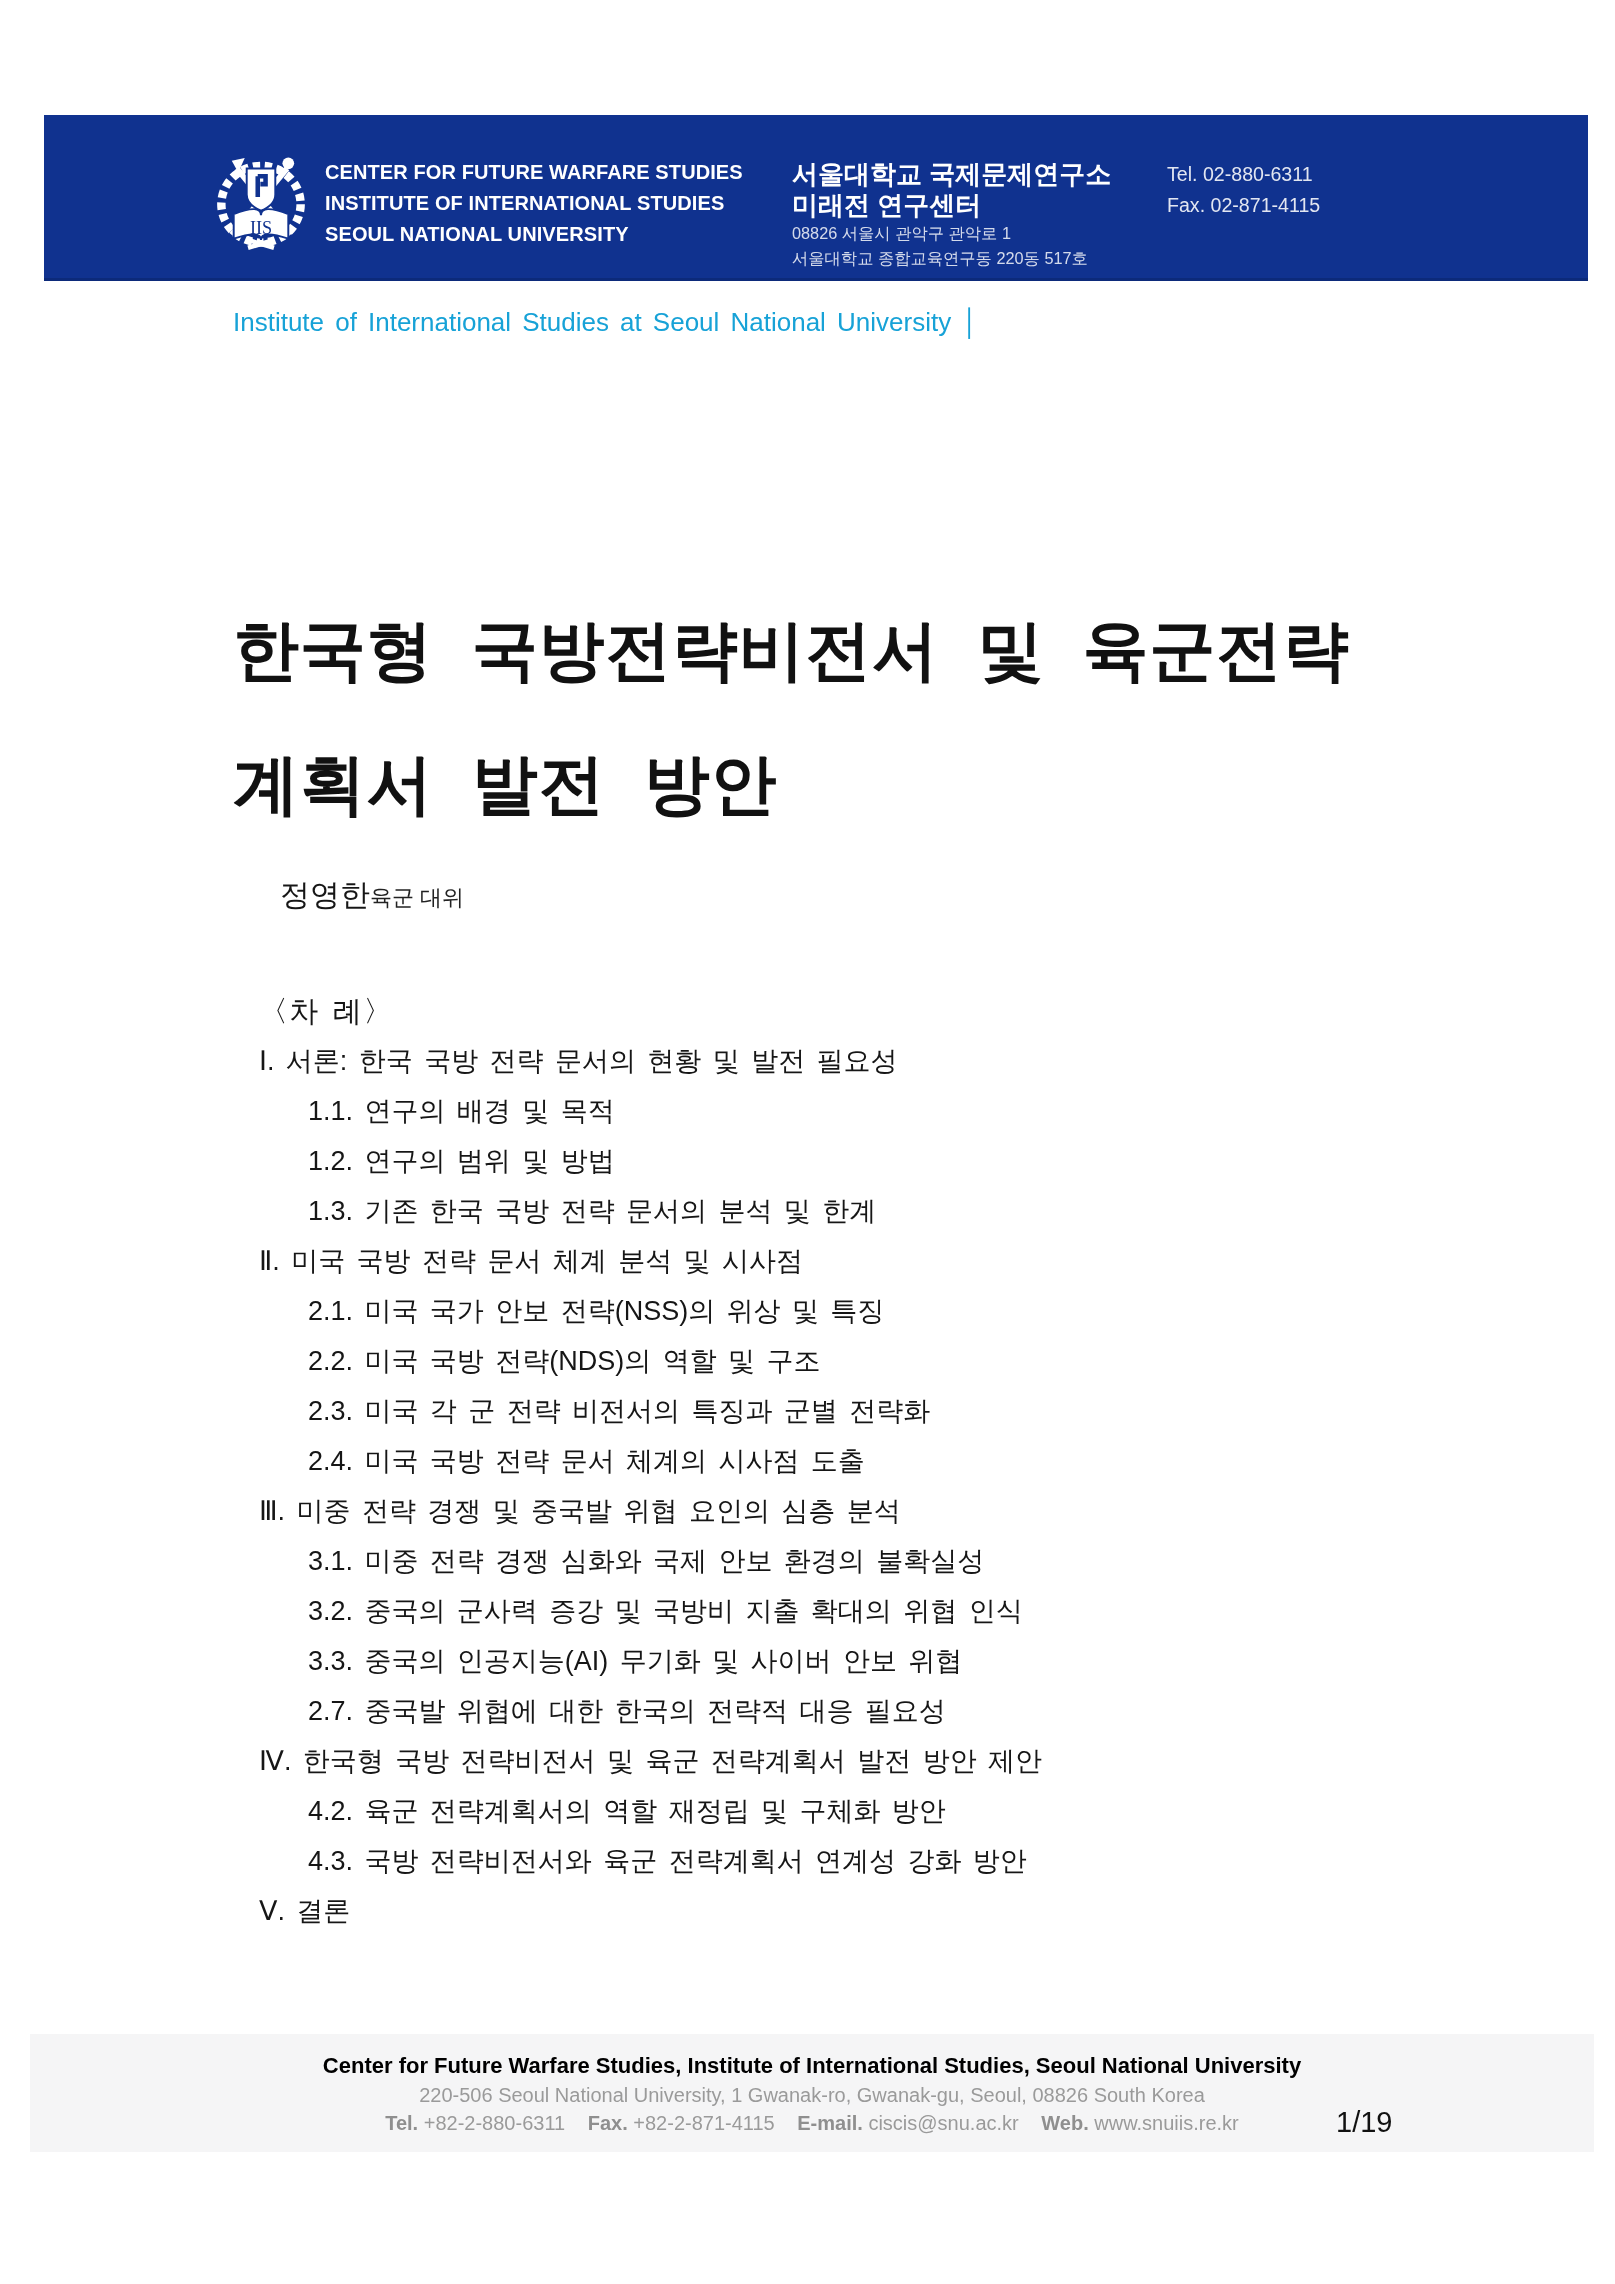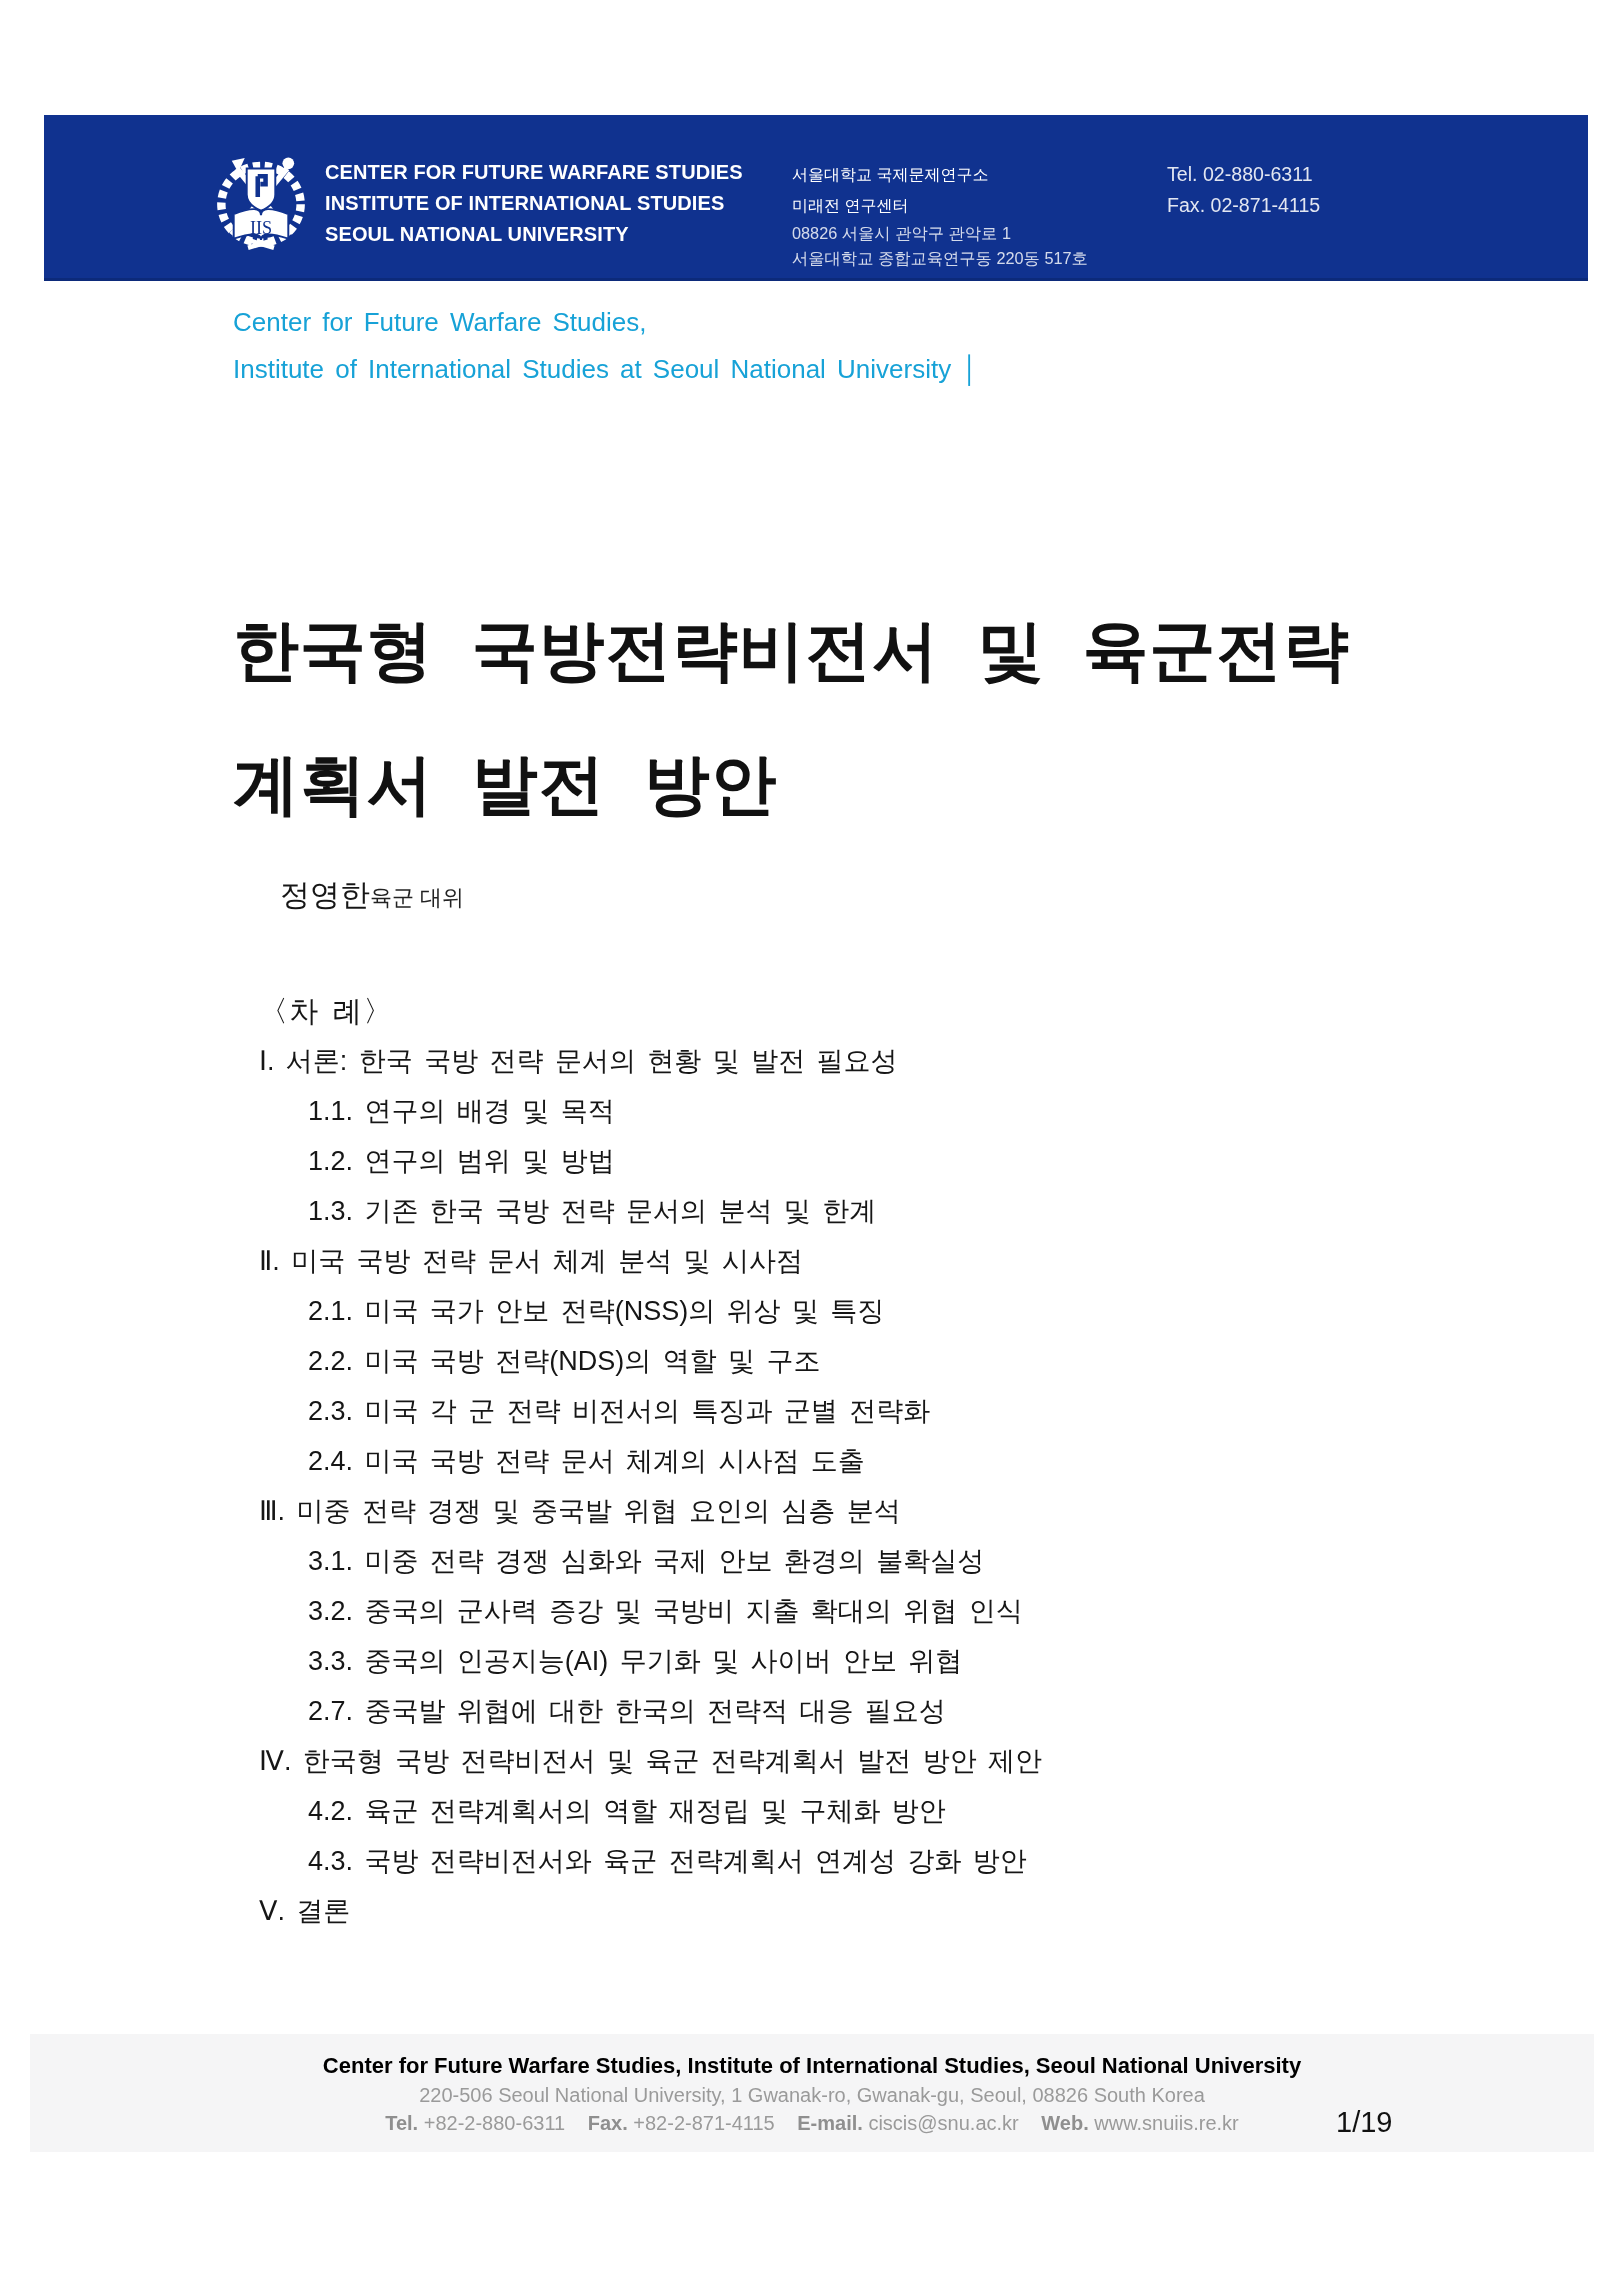--- a/index.html
+++ b/index.html
@@ -27,21 +27,21 @@
   }
   .org-en{
     position:absolute; left:281px; top:42px;
     font-size:20px; font-weight:bold; color:#ffffff;
     line-height:31px; letter-spacing:0.1px; white-space:nowrap;
   }
   .org-kr{
     position:absolute; left:748px; top:44px; white-space:nowrap;
   }
   .org-kr .kr-bold{
-    font-size:16px; font-weight:normal; color:#ffffff; line-height:31px;
+    font-size:26px; font-weight:bold; color:#ffffff; line-height:31px;
   }
   .org-kr .kr-addr{
     font-size:16.3px; font-weight:300; color:rgba(255,255,255,0.82); line-height:25px;
   }
   .header-contact{
     position:absolute; left:1123px; top:44px; white-space:nowrap;
     font-size:19.6px; font-weight:300; color:rgba(255,255,255,0.88); line-height:31px;
   }
 
   
@@ -144,21 +144,20 @@
       <div class="kr-addr">서울대학교 종합교육연구동 220동 517호</div>
     </div>
 
     <div class="header-contact">
       <div>Tel. 02-880-6311</div>
       <div>Fax. 02-871-4115</div>
     </div>
   </div>
 
   <div class="masthead">
-    <div>Center for Future Warfare Studies,</div>
     <div>Institute of International Studies at Seoul National University │</div>
   </div>
 
   <div class="doc-title">
     <div>한국형 국방전략비전서 및 육군전략</div>
     <div>계획서 발전 방안</div>
   </div>
 
   <div class="author-line">
     <span class="author-name">정영한</span><span class="author-affil">육군 대위</span>

